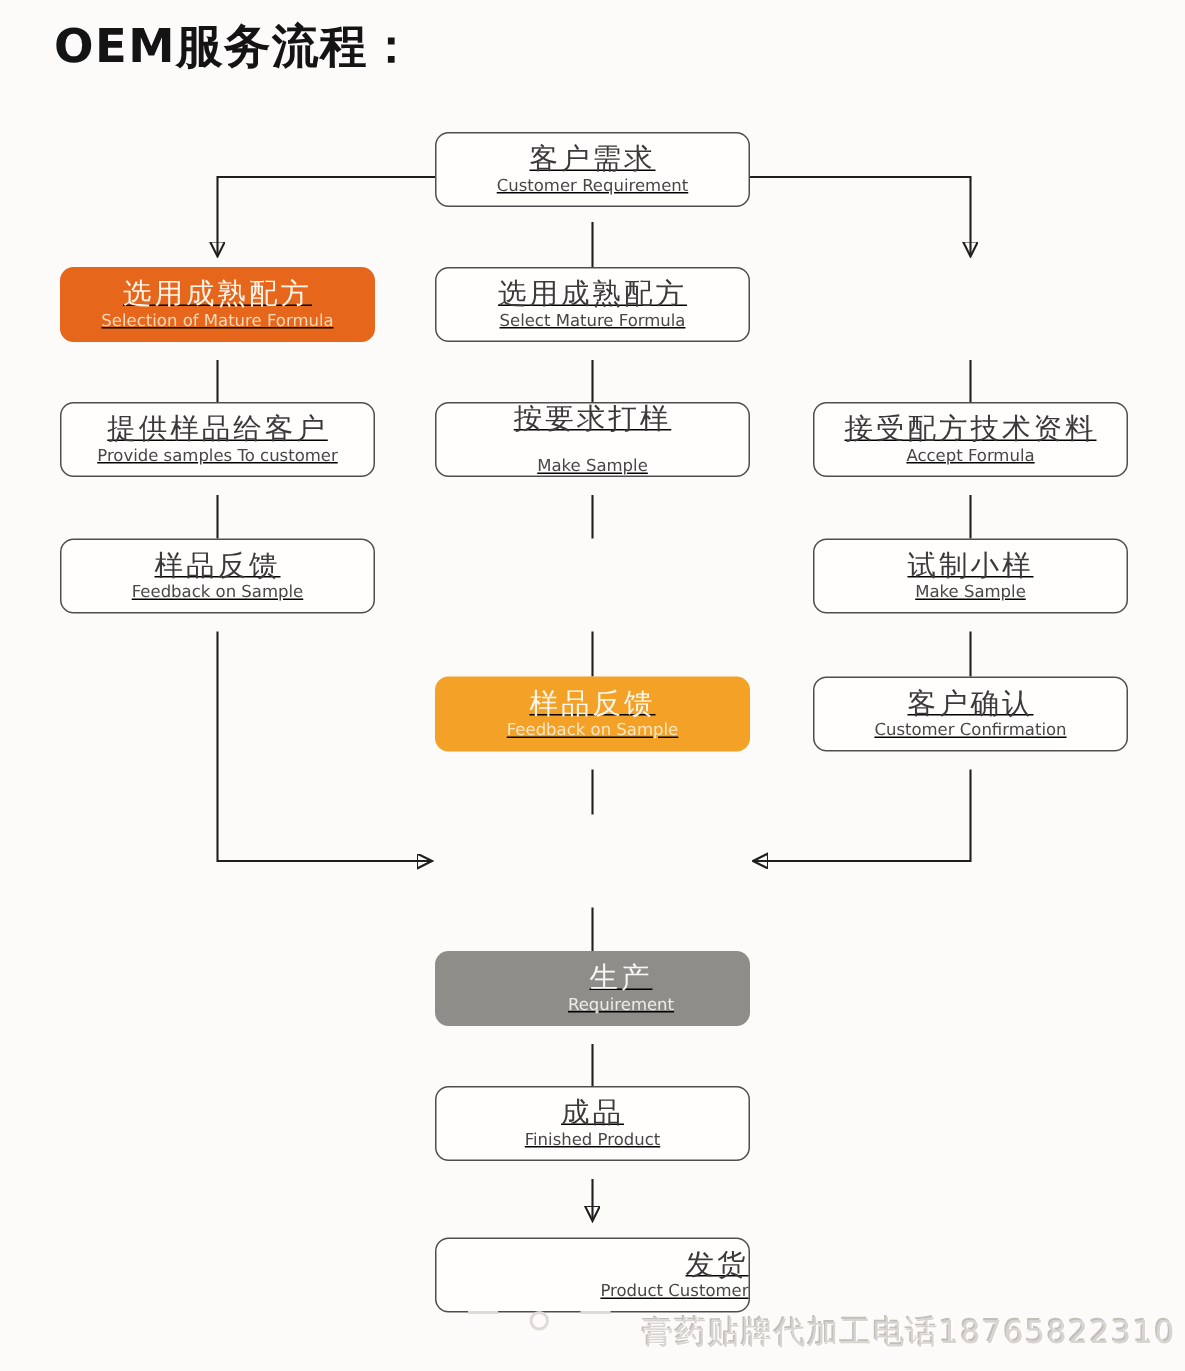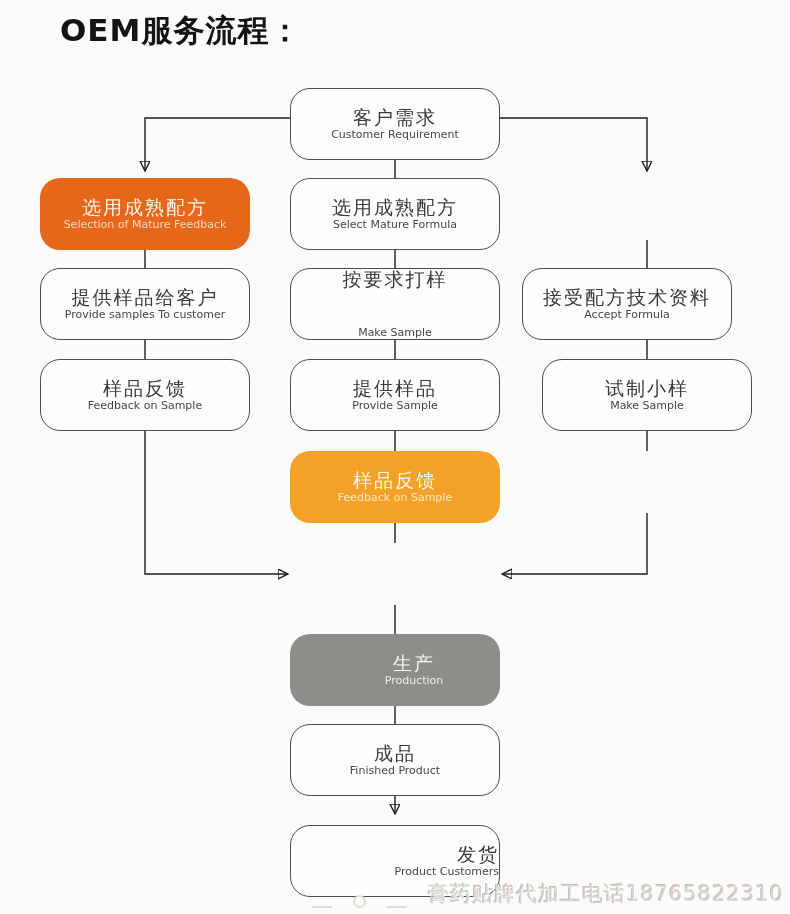--- a/index.html
+++ b/index.html
@@ -3,49 +3,49 @@
 <meta charset="utf-8">
 <style>
   html,body { margin:0; padding:0; background:#ffffff; }
   .canvas {
     position:relative; width:790px; height:914px;
     background:#fcfbf9; overflow:hidden;
     font-family:"DejaVu Sans","Liberation Sans",sans-serif;
   }
   .page-title {
     position:absolute; left:36px; top:10px;
-    font-size:31px; font-weight:bold; color:#141414; letter-spacing:1px;margin-left:24px;
+    font-size:31px; font-weight:bold; color:#141414; letter-spacing:1px;
   }
   svg.connectors { position:absolute; left:0; top:0; }
   svg.connectors path { stroke:var(--line,#1f1f1f); stroke-width:1.4; fill:none; }
 
   .box {
-    position:absolute; width:210px; height:72px; box-sizing:border-box;
-    border:1.3px solid #4e4e4e; border-radius:20px; background:#fffefd;
+    position:absolute; width:210px; height:50px; box-sizing:border-box;
+    border:1.3px solid #4e4e4e; border-radius:9px; background:#fffefd;
     display:flex; flex-direction:column; justify-content:center; align-items:center;
-    gap:2px; text-align:center;
+    gap:2px; text-align:center;text-decoration:underline;
   }
   .box .zh { font-size:19px; color:#3a3a3a; letter-spacing:2px; line-height:1.1; }
   .box .en { font-size:11px; color:#474747; line-height:1.1; }
 
   .box.orange { background:var(--box_orange,#e6671c); border:none; }
   .box.orange .zh { color:#fdf4ea; }
   .box.orange .en { color:#f7d9bc; }
 
   .box.gold { background:var(--box_gold,#f3a227); border:none; }
   .box.gold .zh { color:#fdf6ec; }
   .box.gold .en { color:#fbe6c4; }
 
   .box.gray { background:var(--box_gray,#8f8d8a); border:none;padding-left:38px; }
   .box.gray .zh { color:#f6f6f5; }
   .box.gray .en { color:#ececea; }
 
   .watermark {
     position:absolute; right:6px; top:874px; height:34px;
-    display:flex; align-items:flex-end; gap:21px;
+    display:flex; align-items:flex-start; gap:21px;
     color:#d8d5d0; font-size:21px; letter-spacing:1px;
     text-shadow:1px 1px 0 #ffffff, -1px -1px 0 #c2bfba;
     white-space:nowrap;
   }
   .watermark .dash { width:20px; height:2px; background:#dedbd6; }
   .watermark .scribble {
     width:13px; height:13px; border:2px solid #dedbd6; border-radius:50%;
     box-sizing:border-box;
   }
 </style>
@@ -88,72 +88,72 @@
     <path d="M395 786 V813" marker-end="url(#arrow)"></path>
   </svg>
 
   <div class="box" style="left:290px;top:88px;">
     <div class="zh">客户需求</div>
     <div class="en">Customer Requirement</div>
   </div>
 
   <div class="box orange" style="left:40px;top:178px;">
     <div class="zh">选用成熟配方</div>
-    <div class="en">Selection of Mature Feedback</div>
+    <div class="en">Selection of Mature Formula</div>
   </div>
   <div class="box" style="left:290px;top:178px;">
     <div class="zh">选用成熟配方</div>
     <div class="en">Select Mature Formula</div>
   </div>
 
   <div class="box" style="left:40px;top:268px;align-items:center;">
     <div class="zh">提供样品给客户</div>
     <div class="en">Provide samples To customer</div>
   </div>
   <div class="box" style="left:290px;top:268px;justify-content:space-between;">
     <div class="zh">按要求打样</div>
     <div class="en">Make Sample</div>
   </div>
-  <div class="box" style="left:522px;top:268px;">
+  <div class="box" style="left:542px;top:268px;">
     <div class="zh">接受配方技术资料</div>
     <div class="en">Accept Formula</div>
   </div>
 
   <div class="box" style="left:40px;top:359px;">
     <div class="zh">样品反馈</div>
     <div class="en">Feedback on Sample</div>
-  </div>
-  <div class="box" style="left:290px;top:359px;">
-    <div class="zh">提供样品</div>
-    <div class="en">Provide Sample</div>
   </div>
   <div class="box" style="left:542px;top:359px;">
     <div class="zh">试制小样</div>
     <div class="en">Make Sample</div>
   </div>
 
   <div class="box gold" style="left:290px;top:451px;">
     <div class="zh">样品反馈</div>
     <div class="en">Feedback on Sample</div>
   </div>
+  <div class="box" style="left:542px;top:451px;">
+    <div class="zh">客户确认</div>
+    <div class="en">Customer Confirmation</div>
+  </div>
 
 
   <div class="box gray" style="left:290px;top:634px;">
     <div class="zh">生产</div>
-    <div class="en">Production</div>
+    <div class="en">Requirement</div>
   </div>
 
   <div class="box" style="left:290px;top:724px;">
     <div class="zh">成品</div>
     <div class="en">Finished Product</div>
   </div>
 
   <div class="box" style="left:290px;top:825px;align-items:flex-end;">
     <div class="zh">发货</div>
-    <div class="en">Product Customers</div>
+    <div class="en">Product Customer</div>
   </div>
 
   <div class="watermark">
     <span class="dash"></span>
     <span class="scribble"></span>
     <span class="dash"></span>
     <span>膏药贴牌代加工电话18765822310</span>
   </div>
 
 </div>

